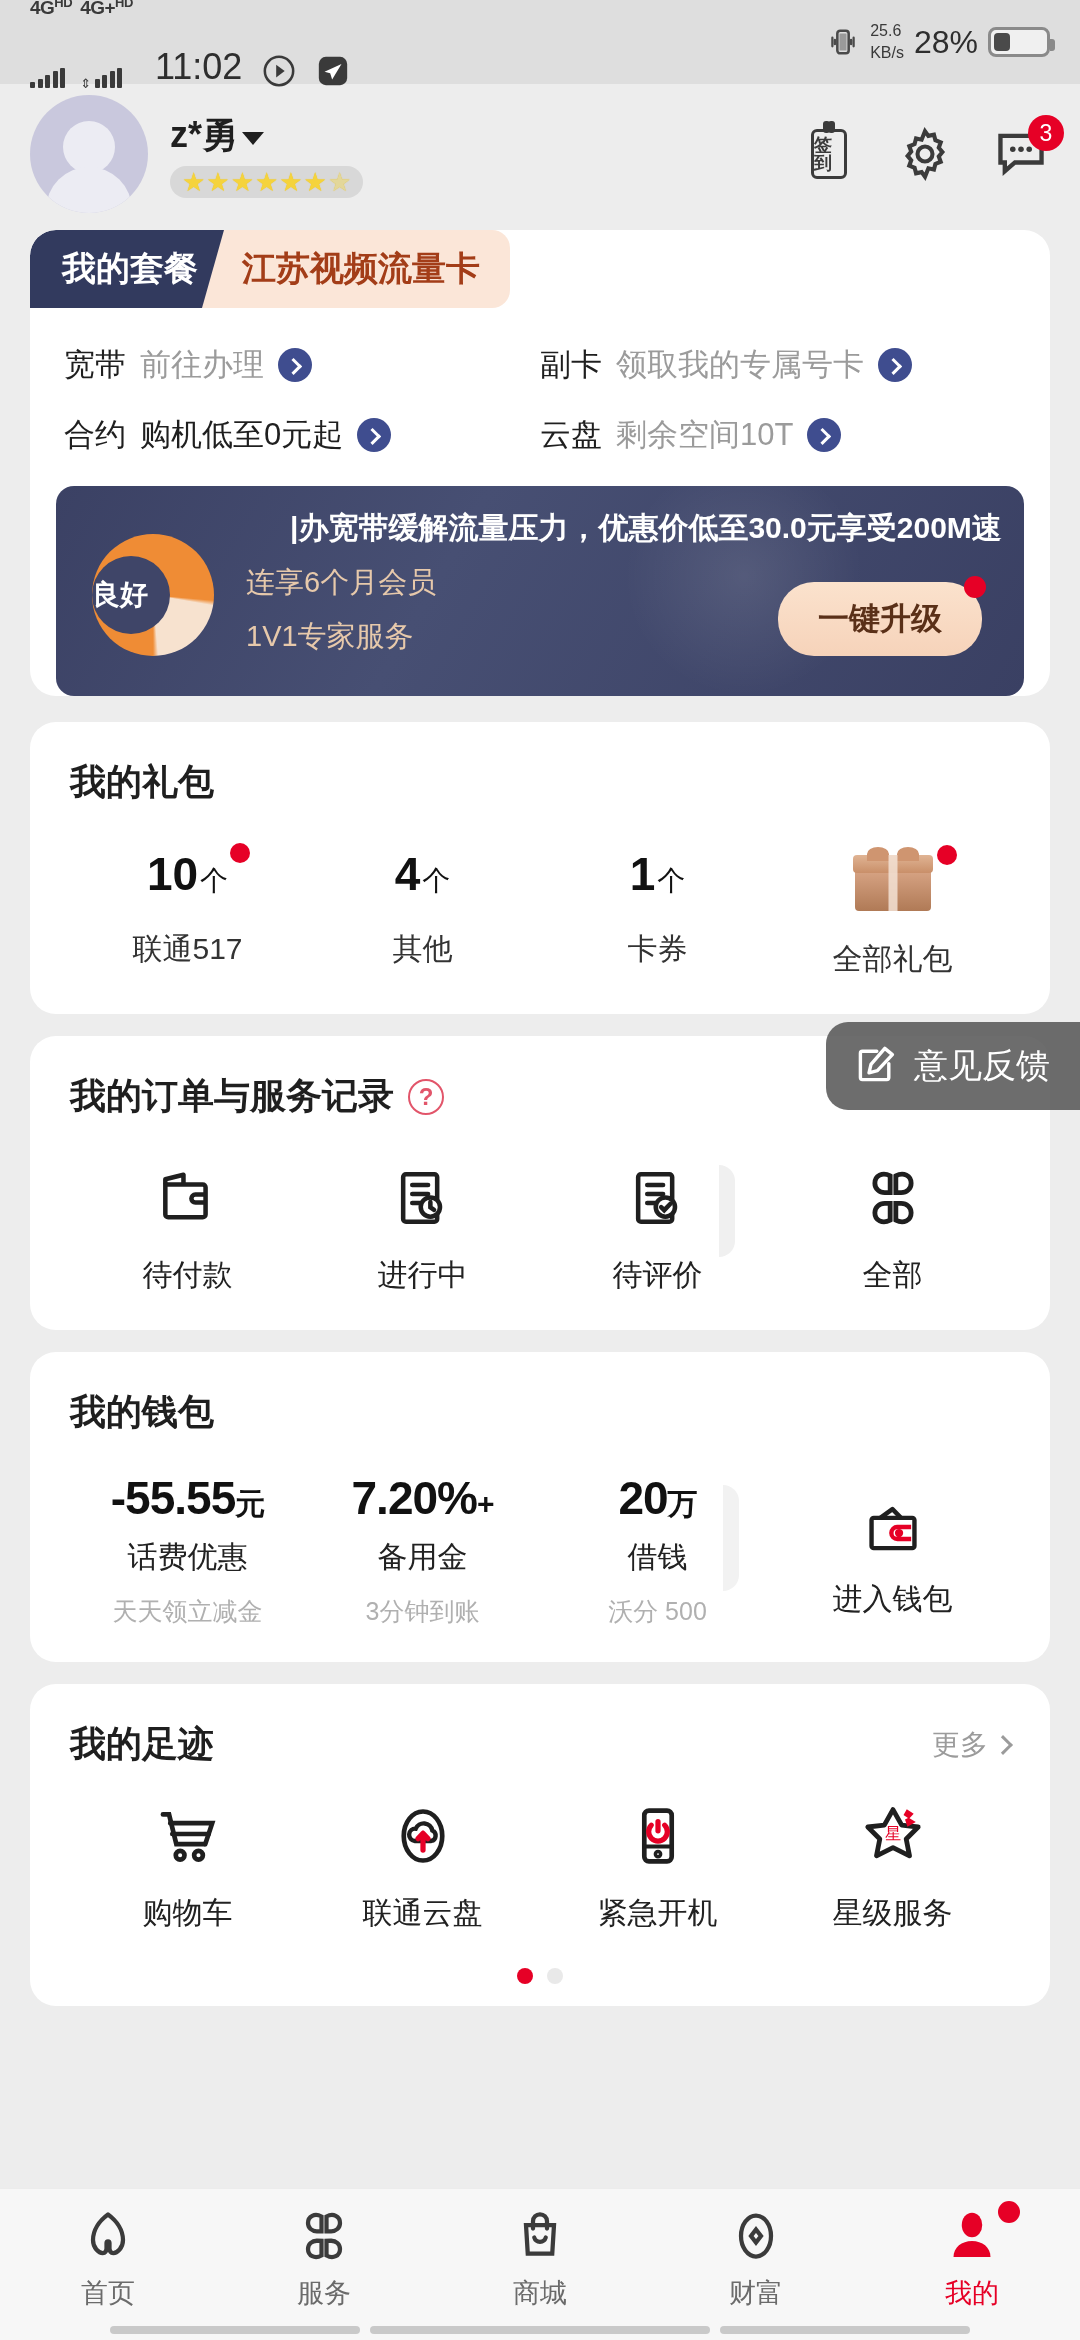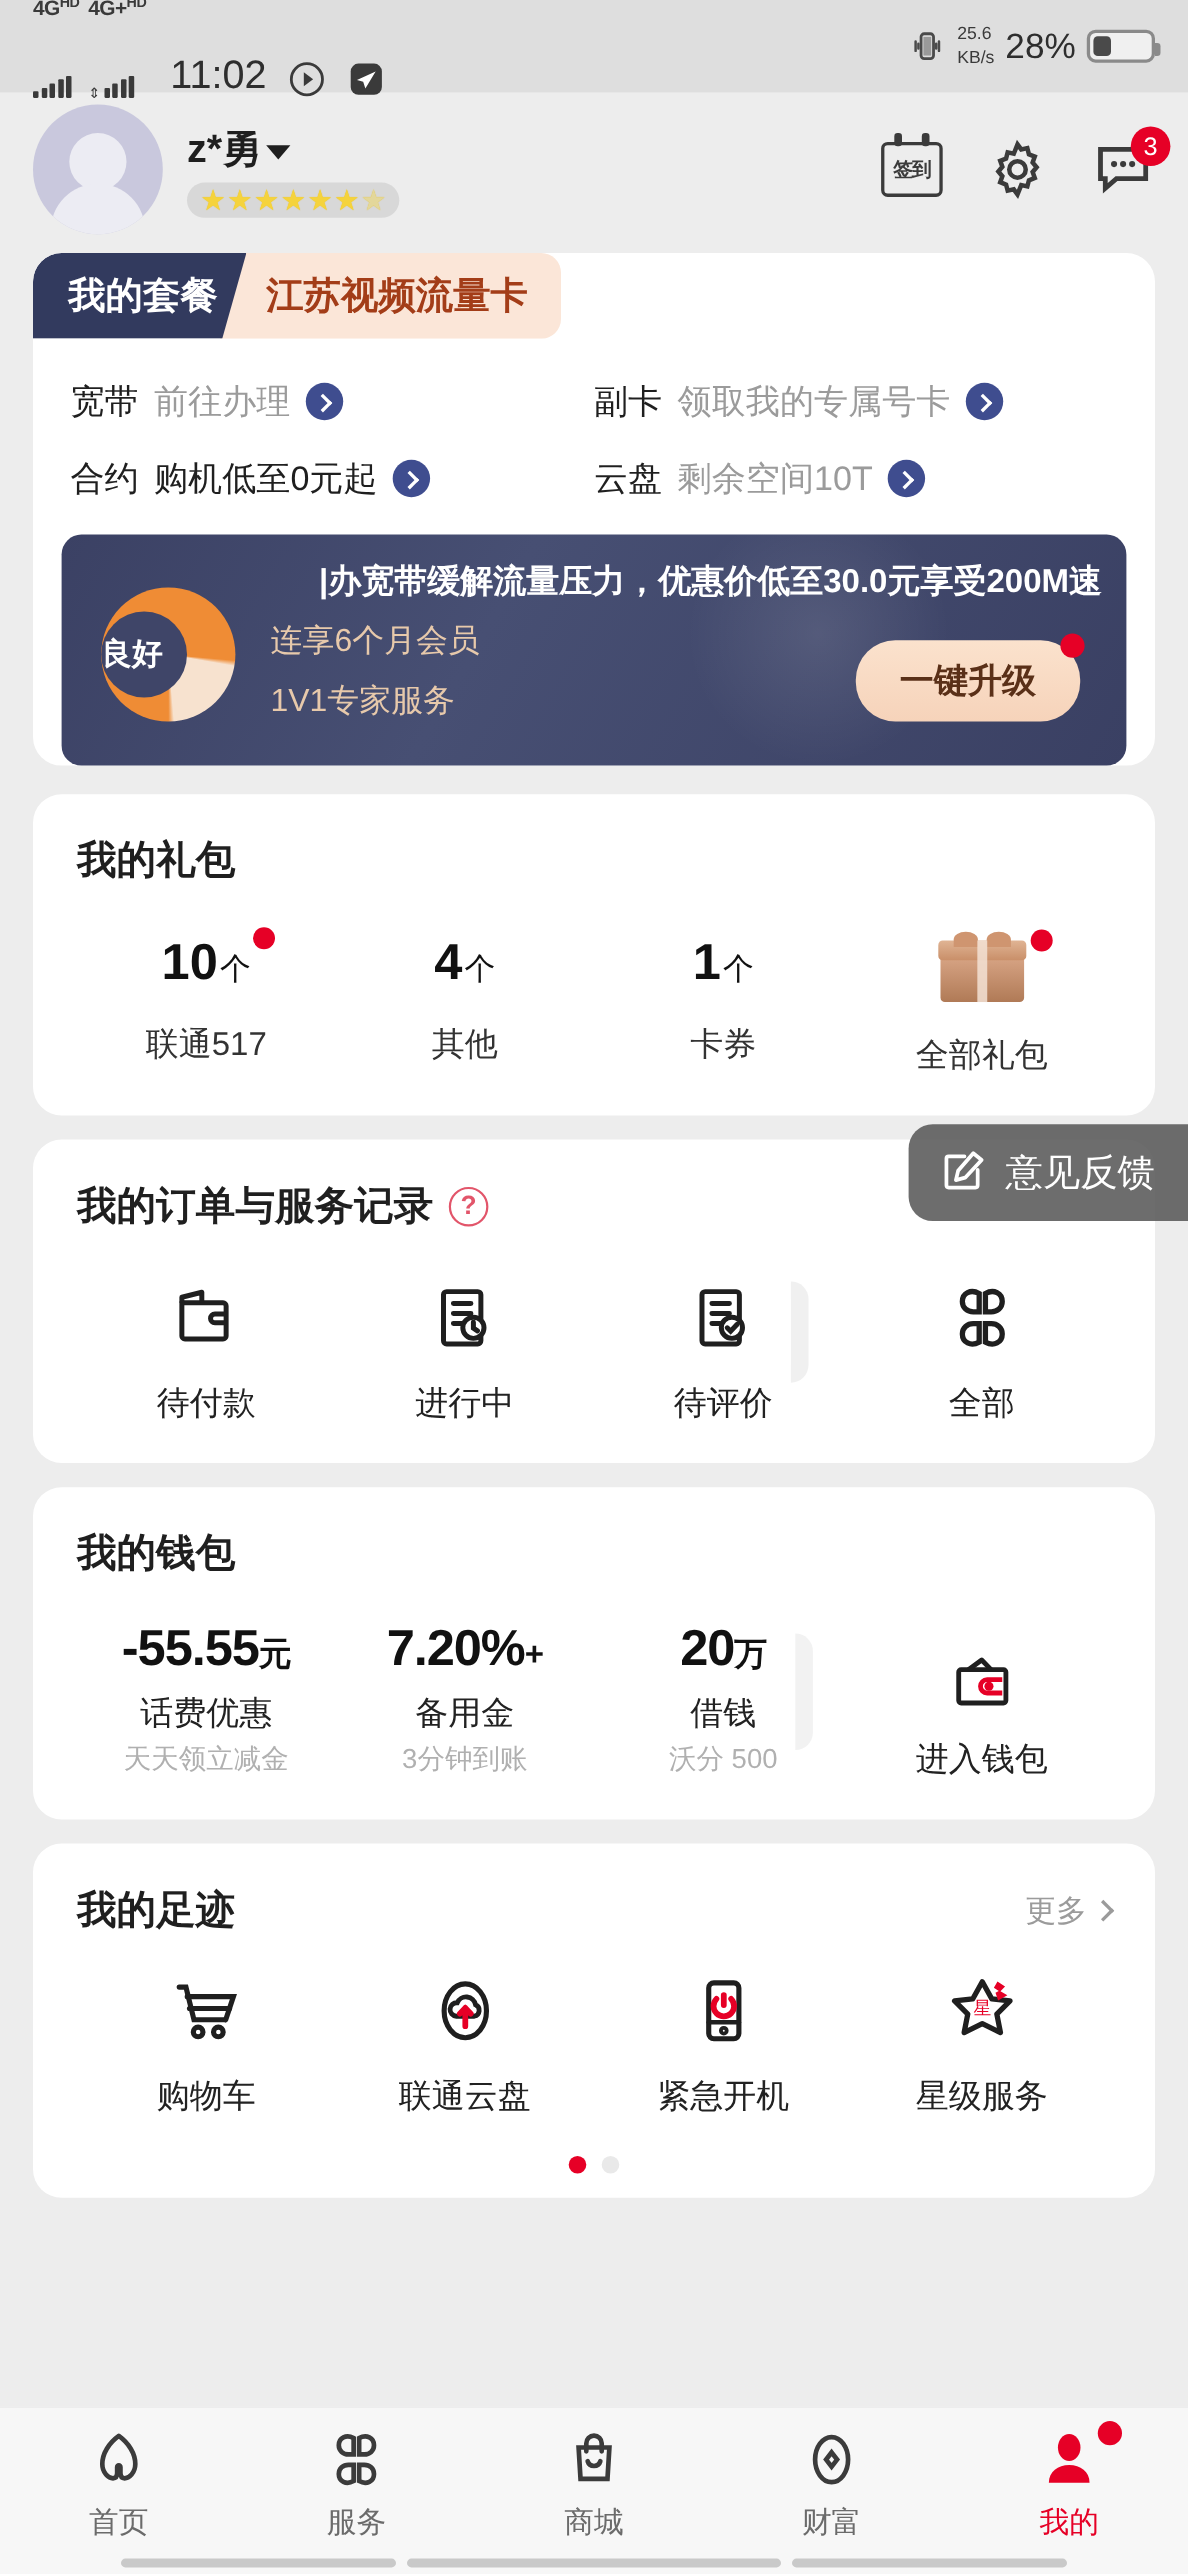--- a/index.html
+++ b/index.html
@@ -47,21 +47,21 @@
   .pinfo{ margin-left:22px; display:flex; flex-direction:column; gap:6px;}
   .pname{ font-size:36px; font-weight:bold; color:#1f1f1f; display:flex; align-items:center; gap:4px;}
   .caret{ width:0;height:0;border-left:11px solid transparent;border-right:11px solid transparent;border-top:13px solid #1f1f1f; display:inline-block; margin-top:6px;}
   .stars{ background:#d8d8d8; border-radius:18px; padding:3px 12px; display:inline-flex; gap:1px; width:max-content;}
   .stars span{ font-size:26px; color:#f5d33c; line-height:1; text-shadow:0 0 1px #e8c020;}
   .stars span.dim{ color:#e3d79a; }
   .hicons{ margin-left:auto; display:flex; align-items:center; gap:38px;}
   .hicon{ position:relative; width:58px; height:58px; display:flex; align-items:center; justify-content:center;}
   .badge{ position:absolute; top:-10px; right:-14px; min-width:36px; height:36px; border-radius:18px; background:#e60026;
           color:#fff; font-size:23px; display:flex; align-items:center; justify-content:center; padding:0 8px; font-weight:500;}
-  .signin{ width:56px;height:50px;border:3.5px solid #3b3b3b;border-radius:6px;position:relative;display:flex;align-items:center;justify-content:center;}
+  .signin{ width:36px;height:50px;border:3.5px solid #3b3b3b;border-radius:6px;position:relative;display:flex;align-items:center;justify-content:center;}
   .signin::before,.signin::after{content:"";position:absolute;top:-11px;width:7px;height:12px;background:#3b3b3b;border-radius:3px;}
   .signin::before{left:9px}.signin::after{right:9px}
   .signin b{ font-size:18px; font-weight:bold; color:#3b3b3b; line-height:1; letter-spacing:-1px;}
 
   
   .card{ background:#fff; border-radius:26px; margin:0 30px 22px; position:relative;}
 
   
   .pkg-tabs{ display:flex; align-items:stretch; height:78px; position:relative; overflow:hidden; border-radius:26px 26px 0 0;}
   .tab-active{ background:#323a5e; color:#fff; font-size:34px; font-weight:bold; display:flex;align-items:center;
@@ -125,21 +125,21 @@
   .g4 .lb{ font-size:30px; color:#222; margin-top:20px;}
   .divider{ position:absolute; left:calc(75% - 56px); top:4px; width:16px; height:92px;
             background:#f0f0f0; border-radius:0 40px 40px 0; }
 
   
   .wal-grid{ display:flex; align-items:flex-start; margin-top:34px; position:relative;}
   .wal{ flex:1; text-align:center;}
   .wnum{ font-size:46px; font-weight:bold; color:#111; letter-spacing:-1px;}
   .wnum small{ font-size:30px; }
   .wlabel{ font-size:30px; color:#222; margin-top:12px;}
-  .wsub{ font-size:25px; color:#b0b0b0; margin-top:4px;}
+  .wsub{ font-size:25px; color:#b0b0b0; margin-top:17px;}
   .wal-div{ position:absolute; left:calc(75% - 52px); top:14px; width:16px;height:106px;background:#f2f2f2;border-radius:0 40px 40px 0;}
 
   
   .dots{ display:flex; justify-content:center; gap:14px; margin-top:34px;}
   .dots i{ width:16px;height:16px;border-radius:50%;background:#e9e9e9; display:block;}
   .dots i.on{ background:#e60026;}
 
   
   .feedback{ position:absolute; left:826px; top:1022px; width:300px; height:88px;
              background:rgba(85,85,85,.86); border-radius:22px 0 0 22px; display:flex; align-items:center;

